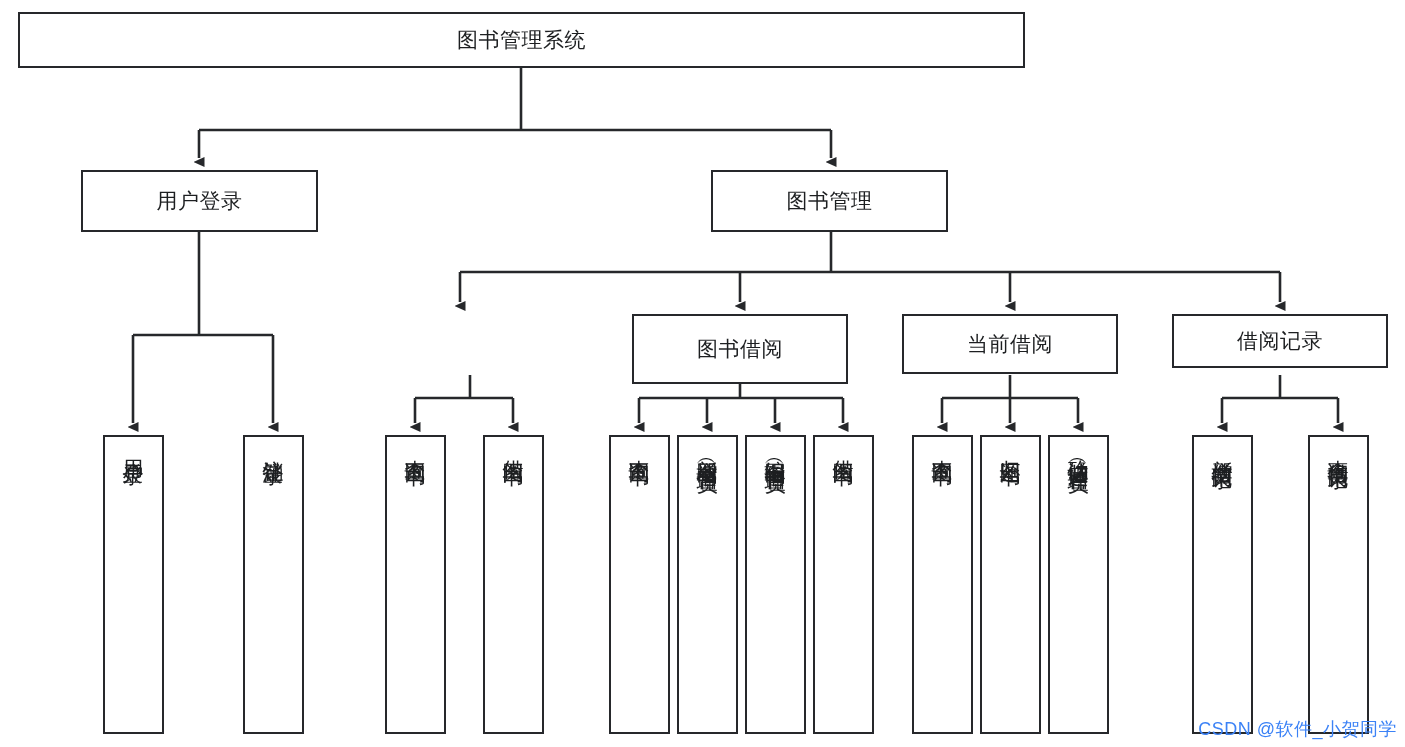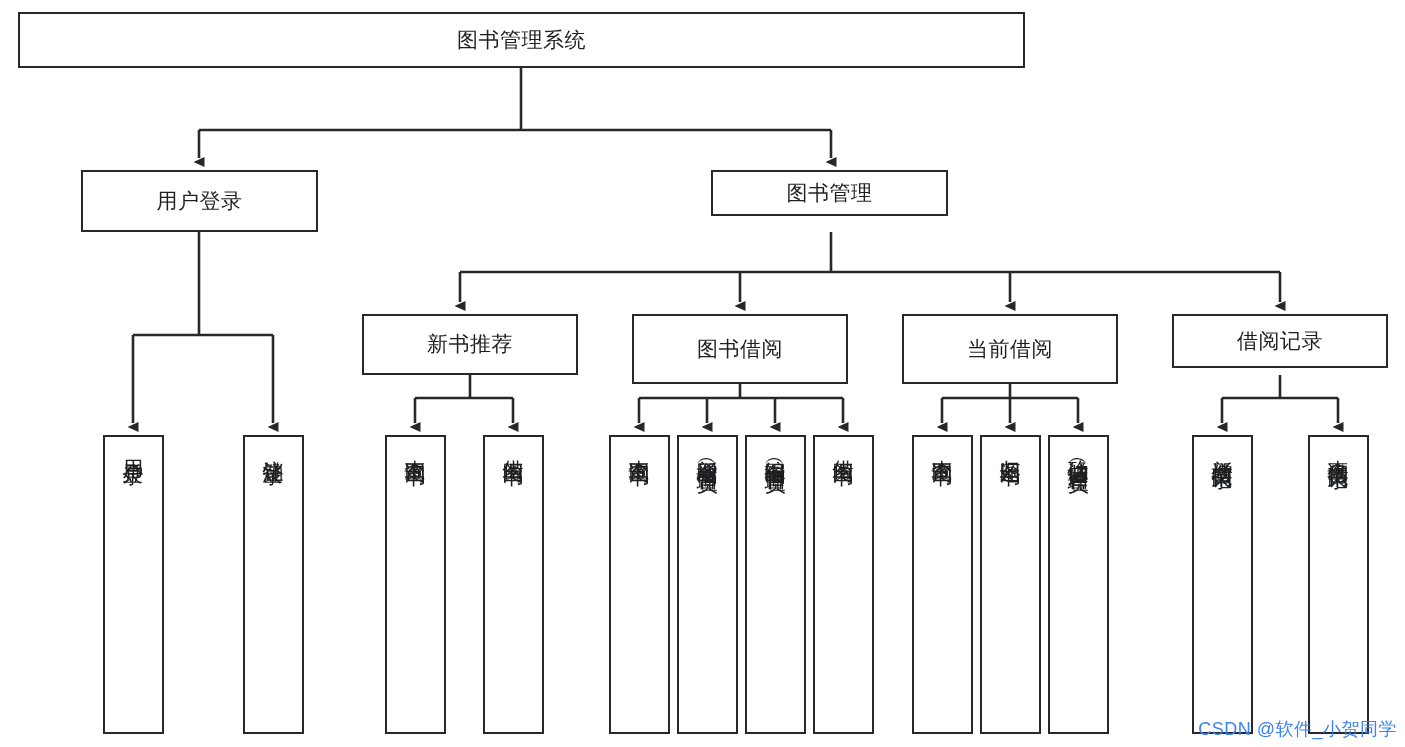--- a/index.html
+++ b/index.html
@@ -134,31 +134,28 @@
     </g>
   </svg>
 
   <div class="node root horiz" style="left:18px; top:12px; width:1007px; height:56px;">
     <span class="label">图书管理系统</span>
   </div>
 
   <div class="node horiz" style="left:81px; top:170px; width:237px; height:62px;">
     <span class="label">用户登录</span>
   </div>
-  <div class="node horiz" style="left:711px; top:170px; width:237px; height:46px;">
+  <div class="node horiz" style="left:711px; top:170px; width:237px; height:62px;">
     <span class="label">图书管理</span>
   </div>
 
-  <div class="node horiz" style="left:362px; top:314px; width:216px; height:61px;">
-    <span class="label">新书推荐</span>
-  </div>
   <div class="node horiz" style="left:632px; top:314px; width:216px; height:70px;">
     <span class="label">图书借阅</span>
   </div>
-  <div class="node horiz" style="left:902px; top:314px; width:216px; height:70px;">
+  <div class="node horiz" style="left:902px; top:314px; width:216px; height:60px;">
     <span class="label">当前借阅</span>
   </div>
   <div class="node horiz" style="left:1172px; top:314px; width:216px; height:54px;">
     <span class="label">借阅记录</span>
   </div>
 
   <div class="node vert" style="left:103px; top:435px; width:61px; height:299px;">
     <span class="label">用户登录</span>
   </div>
   <div class="node vert" style="left:243px; top:435px; width:61px; height:299px;">

